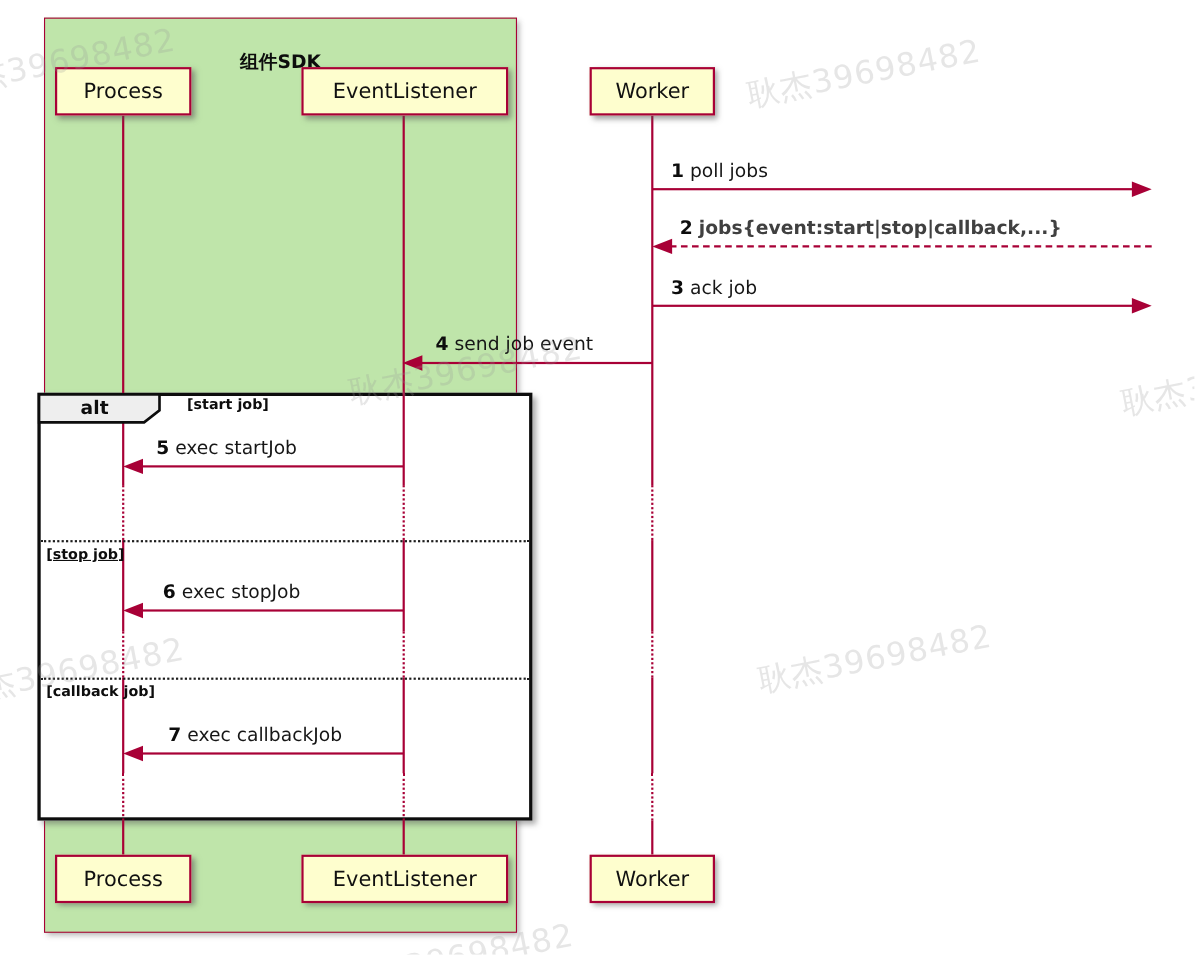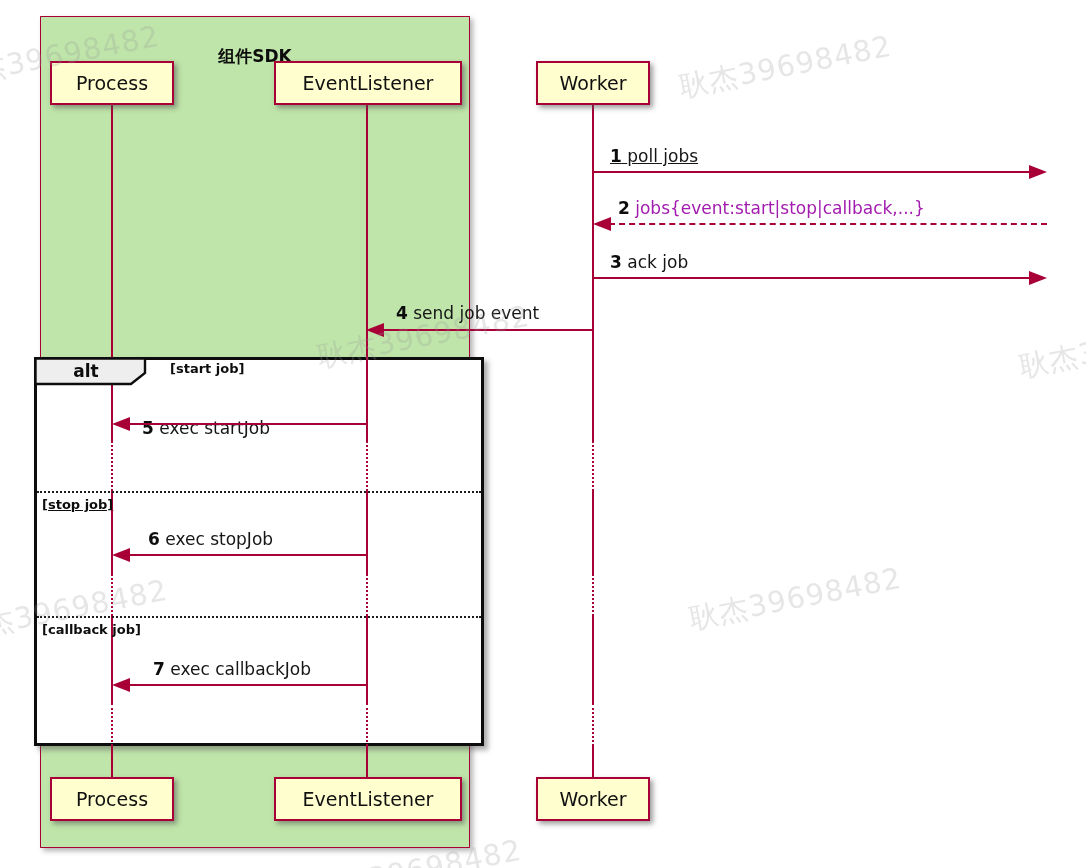--- a/index.html
+++ b/index.html
@@ -31,21 +31,21 @@
     font-size:19px;color:#101010;
   }
   
   .mline{position:absolute;height:0;border-top:2px solid #A80036;}
   .mline.dashed{border-top-style:dashed;}
   .ah{position:absolute;width:0;height:0;border-top:7px solid transparent;border-bottom:7px solid transparent;}
   .ah.r{border-left:18px solid #A80036;}
   .ah.l{border-right:18px solid #A80036;}
   .mlabel{position:absolute;font-size:17px;white-space:nowrap;color:#161616;}
   .mlabel b{font-weight:bold;color:#0d0d0d;}
-  .mlabel .red{color:#a21caf;font-weight:normal;}
+  .mlabel .red{color:#404040;font-weight:bold;}
   
   .alt-frame{
     position:absolute;left:34px;top:357px;width:450px;height:389px;
     background:#ffffff;border:3px solid #0d0d0d;box-sizing:border-box;
     box-shadow:4px 4px 5px rgba(90,90,90,0.5);
   }
   .alt-tab{position:absolute;left:34px;top:357px;}
   .alt-op{
     position:absolute;left:44px;top:361px;width:84px;text-align:center;
     font-size:17px;font-weight:bold;color:#0d0d0d;
@@ -102,21 +102,21 @@
   <svg class="alt-tab" width="114" height="29">
     <path d="M1.5,1.5 H111 V16 L97,27 H1.5 Z" fill="#EEEEEE" stroke="#0d0d0d" stroke-width="2.4"></path>
   </svg>
   <div class="alt-op">alt</div>
   <div class="guard" style="left:170px;top:361px;">[start job]</div>
   <div class="divider" style="top:491px;"></div>
   <div class="guard" style="left:42px;top:497px;text-decoration:underline;">[stop job]</div>
   <div class="divider" style="top:616px;"></div>
   <div class="guard" style="left:42px;top:622px;">[callback job]</div>
 
-  <div class="mlabel" style="left:610px;top:146px;text-decoration:underline;">
+  <div class="mlabel" style="left:610px;top:146px;">
     <b>1</b>
     <span>poll jobs</span>
   </div>
   <div class="mline" style="left:593px;top:171px;width:440px;"></div>
   <div class="ah r" style="left:1029px;top:165px;"></div>
 
   <div class="mlabel" style="left:618px;top:198px;">
     <b>2</b>
     <span class="red">jobs{event:start|stop|callback,...}</span>
   </div>
@@ -130,21 +130,21 @@
   <div class="mline" style="left:593px;top:277px;width:440px;"></div>
   <div class="ah r" style="left:1029px;top:271px;"></div>
 
   <div class="mlabel" style="left:396px;top:303px;">
     <b>4</b>
     <span>send job event</span>
   </div>
   <div class="mline" style="left:382px;top:329px;width:211px;"></div>
   <div class="ah l" style="left:366px;top:323px;"></div>
 
-  <div class="mlabel" style="left:142px;top:398px;margin-top:20px;">
+  <div class="mlabel" style="left:142px;top:398px;">
     <b>5</b>
     <span>exec startJob</span>
   </div>
   <div class="mline" style="left:128px;top:423px;width:239px;"></div>
   <div class="ah l" style="left:112px;top:417px;"></div>
 
   <div class="mlabel" style="left:148px;top:529px;">
     <b>6</b>
     <span>exec stopJob</span>
   </div>

